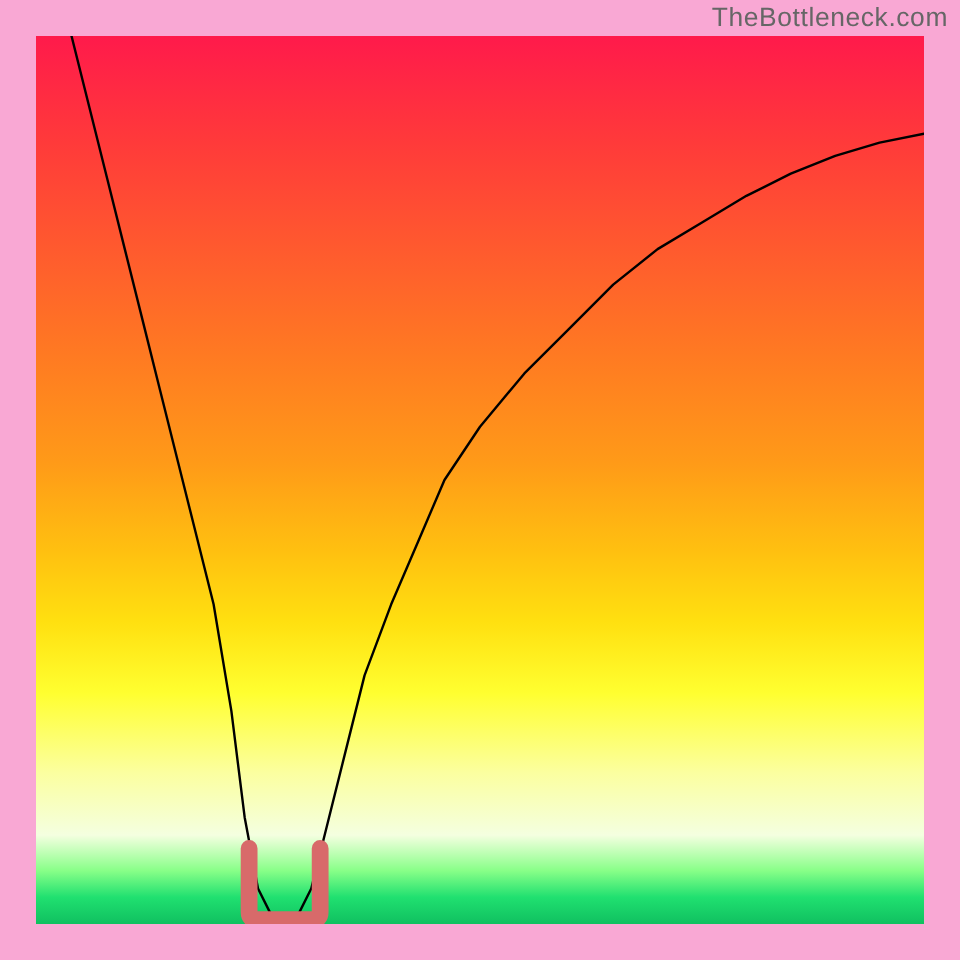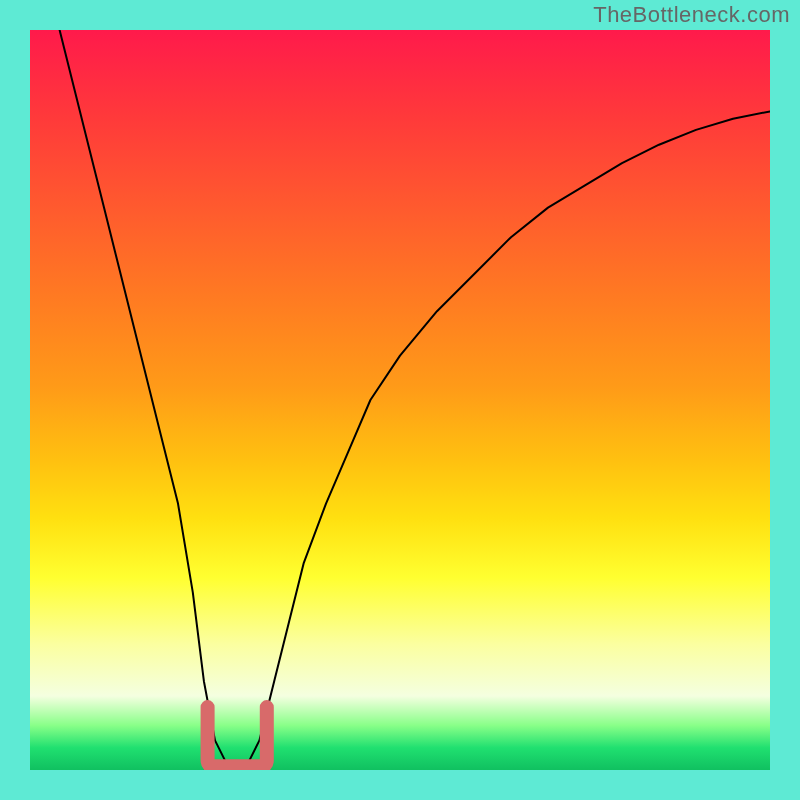--- a/index.html
+++ b/index.html
@@ -8,21 +8,21 @@
     width: 800px;
     height: 800px;
     overflow: hidden;
     font-family: Arial, Helvetica, sans-serif;
     background: #000;
   }
   .frame {
     position: relative;
     width: 800px;
     height: 800px;
-    background: #5eead4;
+    background: #f9a8d4;
   }
   .watermark {
     position: absolute;
     top: 2px;
     right: 10px;
     color: #666;
     font-size: 22px;
     font-weight: 500;
     letter-spacing: 0.5px;
     z-index: 10;

